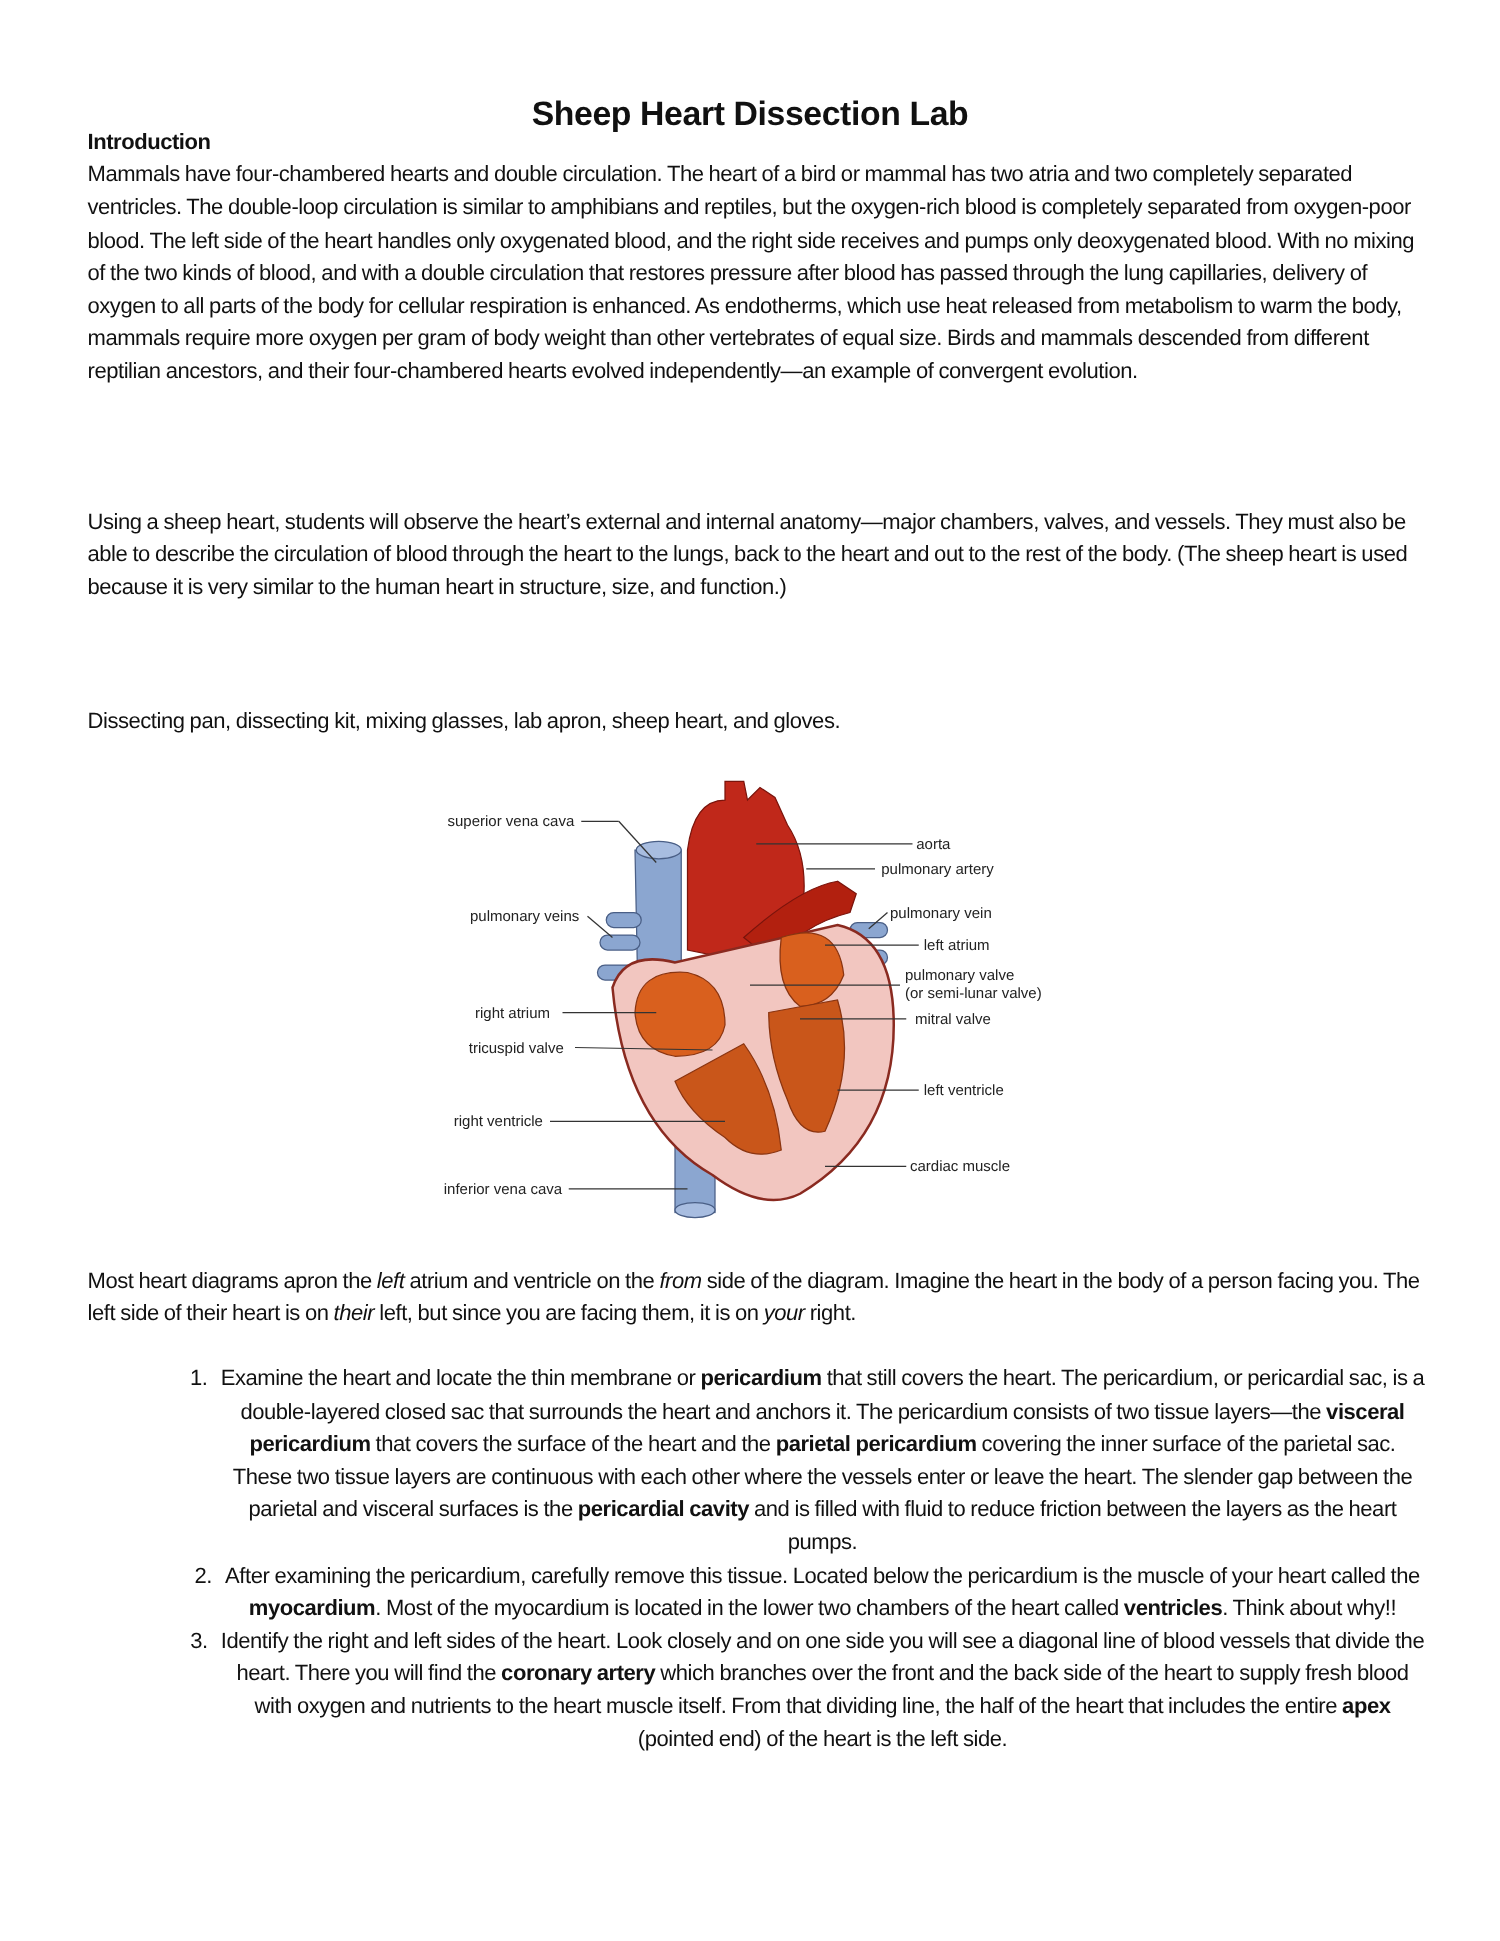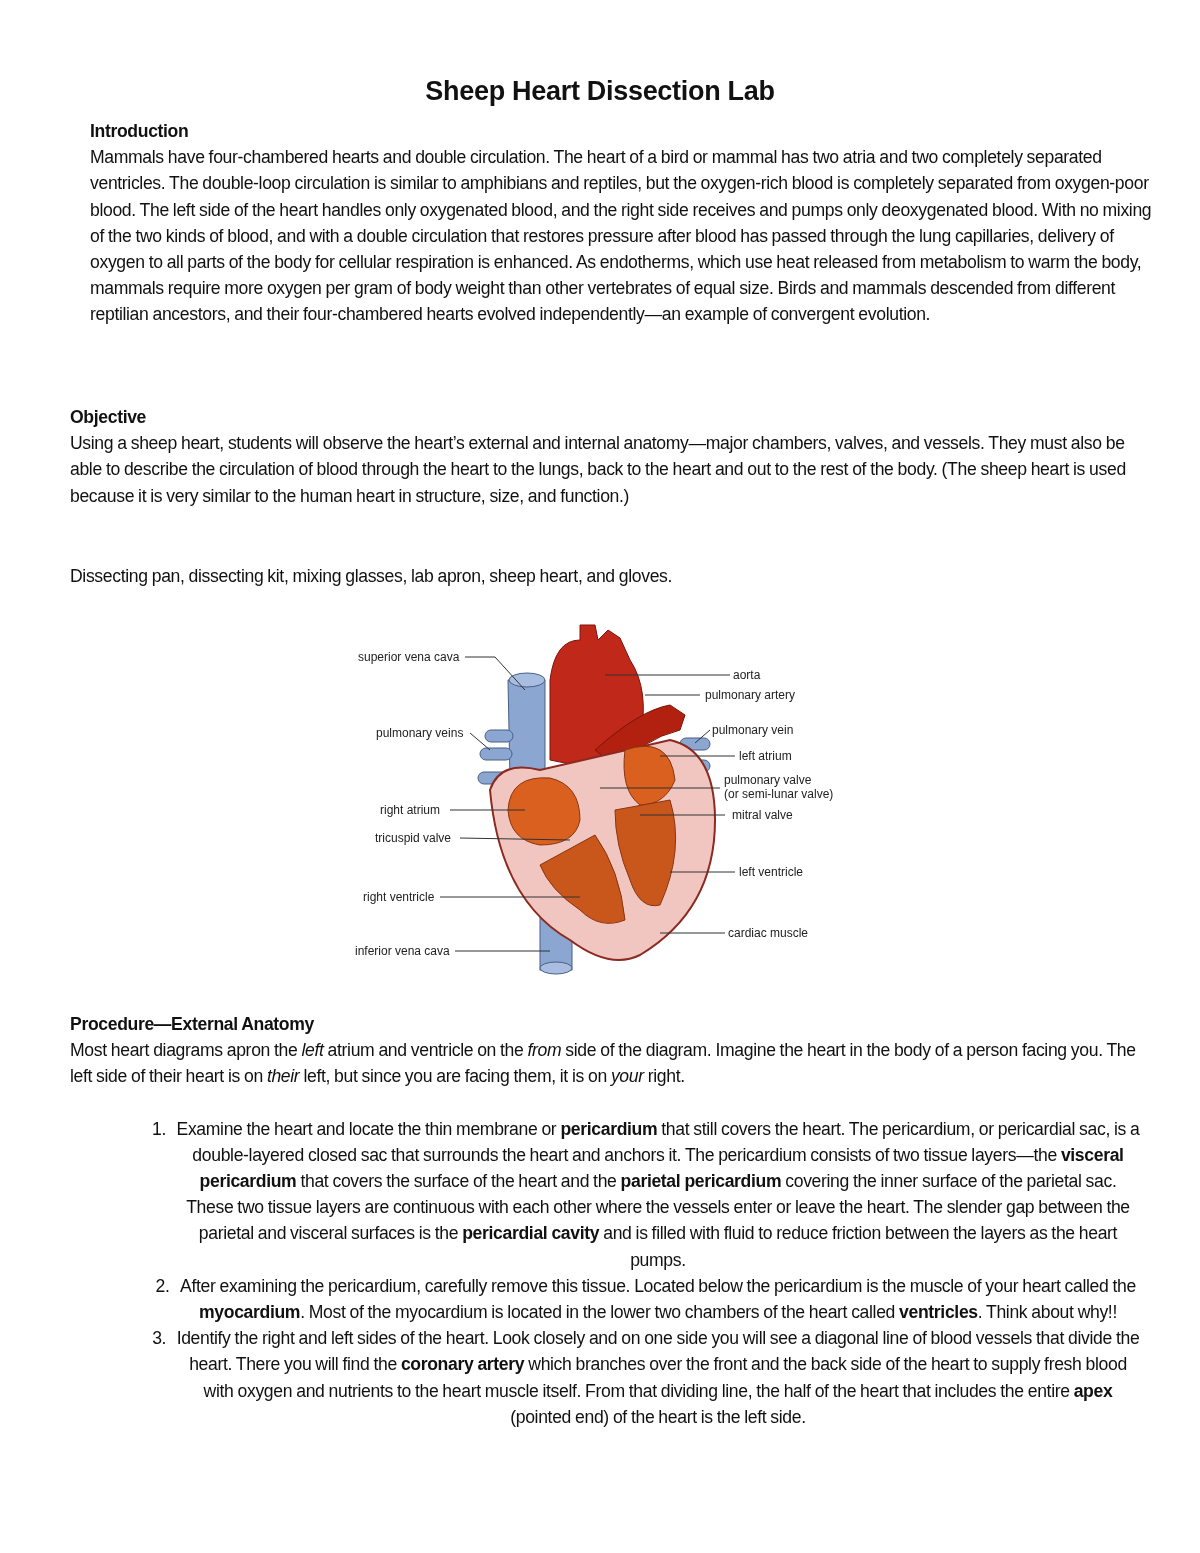--- a/index.html
+++ b/index.html
@@ -13,27 +13,26 @@
   .list li{position:relative;padding-left:106px;text-indent:-35px;}
   .list li .num{display:inline-block;width:35px;text-indent:0;margin-left:-0px;}
   .diagram{position:absolute;left:340px;top:620px;width:500px;height:360px;text-align:right;}
   .lbl{font-family:"Liberation Sans",sans-serif;font-size:12px;fill:#222;}
 </style>
 </head>
 <body>
 
 <div class="title">Sheep Heart Dissection Lab</div>
 
-<div class="sec" style="top:118px;margin-left:20px;">
+<div class="sec" style="top:100px;">
   <h2>Introduction</h2>
   <p>Mammals have four-chambered hearts and double circulation.  The heart of a bird or mammal has two atria and two completely separated ventricles.  The double-loop circulation is similar to amphibians and reptiles, but the oxygen-rich blood is completely separated from oxygen-poor blood.  The left side of the heart handles only oxygenated blood, and the right side receives and pumps only deoxygenated blood.  With no mixing of the two kinds of blood, and with a double circulation that restores pressure after blood has passed through the lung capillaries, delivery of oxygen to all parts of the body for cellular respiration is enhanced.  As endotherms, which use heat released from metabolism to warm the body, mammals require more oxygen per gram of body weight than other vertebrates of equal size.  Birds and mammals descended from different reptilian ancestors, and their four-chambered hearts evolved independently—an example of convergent evolution.</p>
 </div>
 
 <div class="sec" style="top:404px;">
-  <h2>Objective</h2>
   <p>Using a sheep heart, students will observe the heart’s external and internal anatomy—major chambers, valves, and vessels.  They must also be able to describe the circulation of blood through the heart to the lungs, back to the heart and out to the rest of the body.  (The sheep heart is used because it is very similar to the human heart in structure, size, and function.)</p>
 </div>
 
 <div class="sec" style="top:563px;">
   <p>Dissecting pan, dissecting kit, mixing glasses, lab apron, sheep heart, and gloves.</p>
 </div>
 
 <div class="diagram">
   <svg width="500" height="360" viewBox="0 0 500 360">
 
@@ -91,21 +90,20 @@
     <text class="lbl" x="399" y="140">left atrium</text>
     <text class="lbl" x="384" y="164">pulmonary valve</text>
     <text class="lbl" x="384" y="178">(or semi-lunar valve)</text>
     <text class="lbl" x="392" y="199">mitral valve</text>
     <text class="lbl" x="399" y="256">left ventricle</text>
     <text class="lbl" x="388" y="317">cardiac muscle</text>
   </svg>
 </div>
 
 <div class="sec" style="top:1011px;">
-  <h2>Procedure—External Anatomy</h2>
   <p id="proc-intro"><span>Most heart diagrams apron the </span><i>left</i><span> atrium and ventricle on the </span><i>from</i><span> side of the diagram. Imagine the heart in the body of a person facing you. The left side of their heart is on </span><i>their</i><span> left, but since you are facing them, it is on </span><i>your</i><span> right.</span></p>
   <div style="height:26px"></div>
   <ol class="list" id="steps">
       <li><span class="num">1.</span><span>Examine the heart and locate the thin membrane or </span><b>pericardium</b><span> that still covers the heart.  The pericardium, or pericardial sac, is a double-layered closed sac that surrounds the heart and anchors it.  The pericardium consists of two tissue layers—the </span><b>visceral pericardium</b><span> that covers the surface of the heart and the </span><b>parietal pericardium</b><span> covering the inner surface of the parietal sac.  These two tissue layers are continuous with each other where the vessels enter or leave the heart.  The slender gap between the parietal and visceral surfaces is the </span><b>pericardial cavity</b><span> and is filled with fluid to reduce friction between the layers as the heart pumps.</span></li>
       <li><span class="num">2.</span><span>After examining the pericardium, carefully remove this tissue.  Located below the pericardium is the muscle of your heart called the </span><b>myocardium</b><span>.  Most of the myocardium is located in the lower two chambers of the heart called </span><b>ventricles</b><span>.  Think about why!!</span></li>
       <li><span class="num">3.</span><span>Identify the right and left sides of the heart.  Look closely and on one side you will see a diagonal line of blood vessels that divide the heart.  There you will find the </span><b>coronary artery</b><span> which branches over the front and the back side of the heart to supply fresh blood with oxygen and nutrients to the heart muscle itself.  From that dividing line, the half of the heart that includes the entire </span><b>apex</b><span> (pointed end) of the heart is the left side.</span></li>
     </ol>
 </div>
 
 </body></html>

